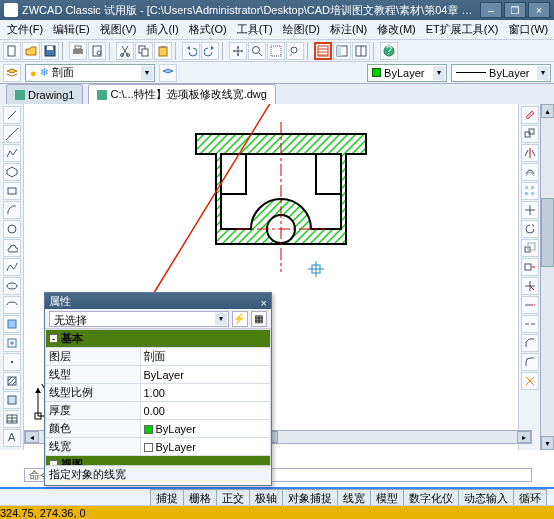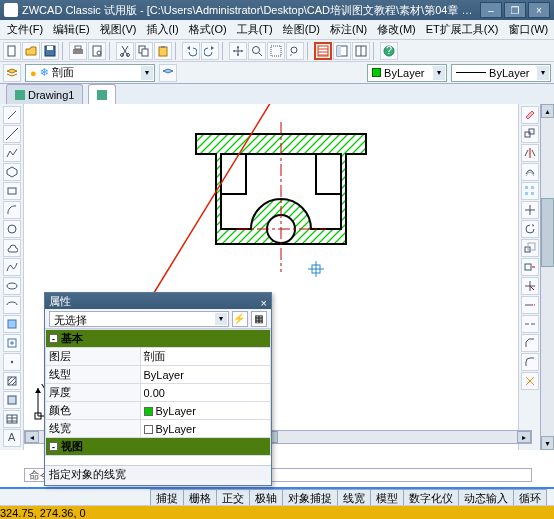--- a/index.html
+++ b/index.html
@@ -227,20 +227,21 @@
   </div>
 </div>
 
 <div class="tabs">
   <div class="tab">
       <span class="tico"></span>
       <span>Drawing1</span>
     </div>
   <div class="tab active">
       <span class="tico"></span>
+      <span>C:\...特性】选项板修改线宽.dwg</span>
     </div>
 </div>
 
 <div class="workarea">
 
   <div class="ltools">
     <div class="tbtn">
         <svg viewBox="0 0 12 12">
           <path d="M2 10L10 2" stroke="#456"></path>
         </svg>
@@ -503,20 +504,24 @@
           </tr>
       <tr>
             <td class="k">图层</td>
             <td>剖面</td>
           </tr>
       <tr>
             <td class="k">线型</td>
             <td>ByLayer</td>
           </tr>
       <tr>
+            <td class="k">线型比例</td>
+            <td>1.00</td>
+          </tr>
+      <tr>
             <td class="k">厚度</td>
             <td>0.00</td>
           </tr>
       <tr>
             <td class="k">颜色</td>
             <td><span class="sq" style="background:#0c0"></span><span>ByLayer</span></td>
           </tr>
       <tr>
             <td class="k">线宽</td>
             <td><span class="sq"></span><span>ByLayer</span></td>

